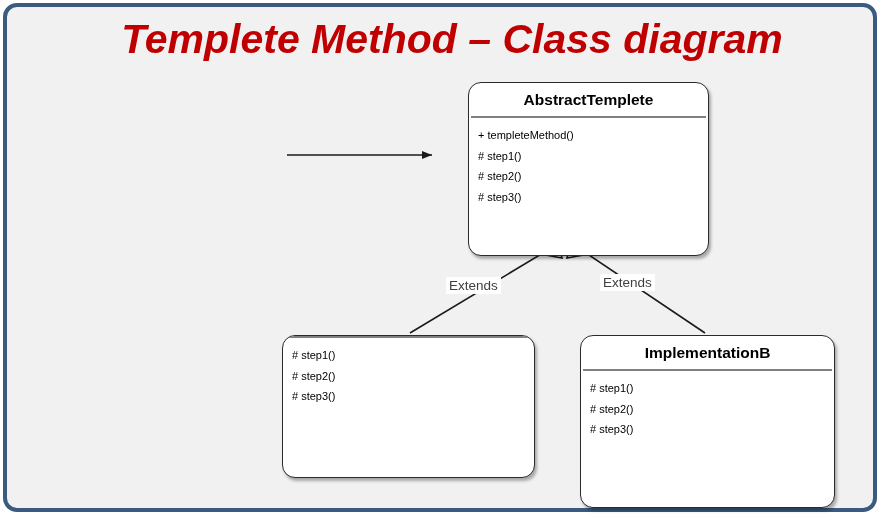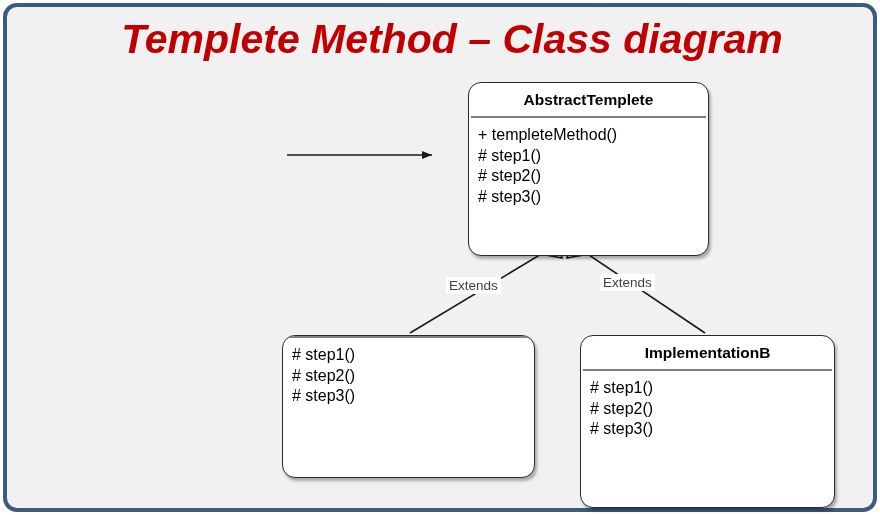--- a/index.html
+++ b/index.html
@@ -70,21 +70,21 @@
   }
   .uml-divider {
     height: 2px;
     background: #808080;
     margin: 0 2px;
   }
   .uml-members {
     padding: 7px 0 0 9px;
   }
   .uml-member {
-    font-size: 16px;
+    font-size: 11px;
     color: #000000;
     line-height: 20.5px;
     white-space: nowrap;
   }
   
   #class-client      { left: 42px;  top: 80px;  width: 244px; height: 149px; }
   #class-abstract    { left: 428px; top: 82px;  width: 241px; height: 174px; margin-left: 40px; }
   #class-impl-a      { left: 282px; top: 335px; width: 253px; height: 143px; }
   #class-impl-b      { left: 580px; top: 335px; width: 255px; height: 173px; }
 

